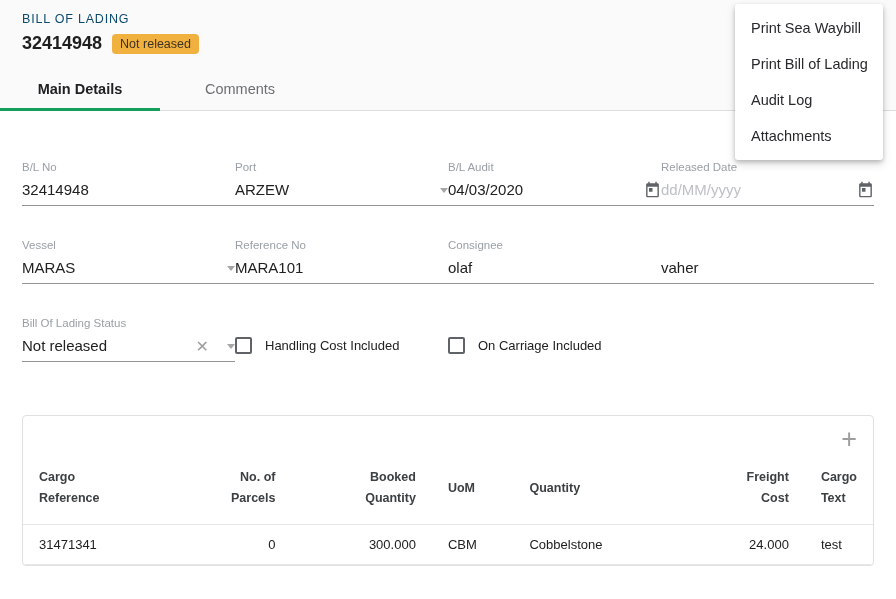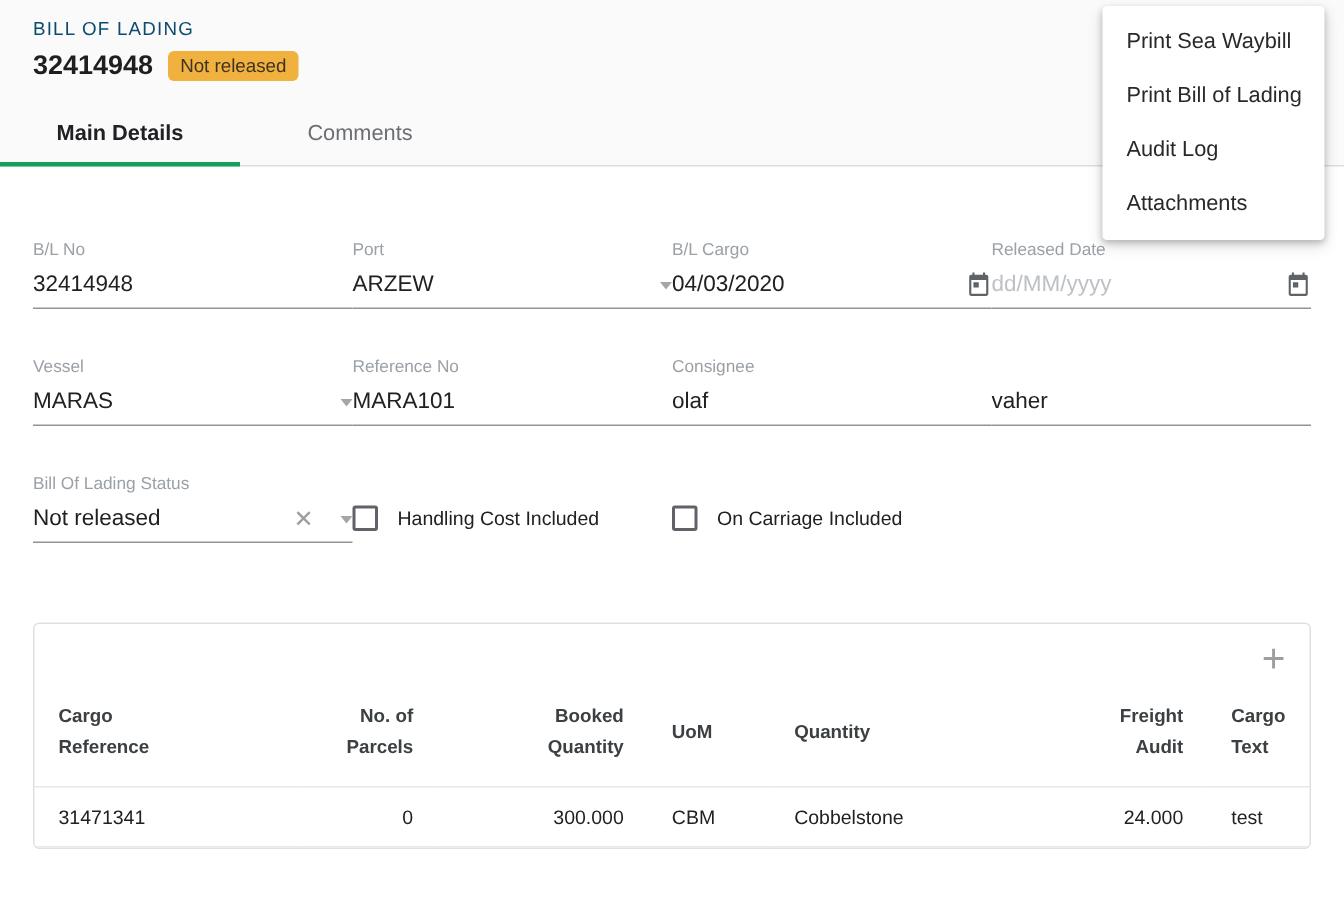--- a/index.html
+++ b/index.html
@@ -88,21 +88,21 @@
         </div>
       </div>
       <div class="field">
         <label>Port</label>
         <div class="control">
           <span class="value">ARZEW</span>
           <span class="caret"></span>
         </div>
       </div>
       <div class="field">
-        <label>B/L Cargo</label>
+        <label>B/L Audit</label>
         <div class="control">
           <input type="text" value="04/03/2020" style="">
           <span class="icon-btn cal-icon">
             <svg viewBox="0 0 24 24">
                 <path d="M19 3h-1V1h-2v2H8V1H6v2H5c-1.1 0-2 .9-2 2v16c0 1.1.9 2 2 2h14c1.1 0 2-.9 2-2V5c0-1.1-.9-2-2-2zm0 18H5V8h14v13zM7 10h5v5H7z"></path>
               </svg>
           </span>
         </div>
       </div>
       <div class="field">
@@ -185,21 +185,21 @@
         <tr>
           <th class="al">Cargo
 Reference</th>
           <th class="ar">No. of
 Parcels</th>
           <th class="ar">Booked
 Quantity</th>
           <th class="al">UoM</th>
           <th class="al">Quantity</th>
           <th class="ar">Freight
-Audit</th>
+Cost</th>
           <th class="al">Cargo
 Text</th>
         </tr>
       </thead>
       <tbody>
         <tr>
           <td class="al">31471341</td>
           <td class="ar">0</td>
           <td class="ar">300.000</td>
           <td class="al">CBM</td>

